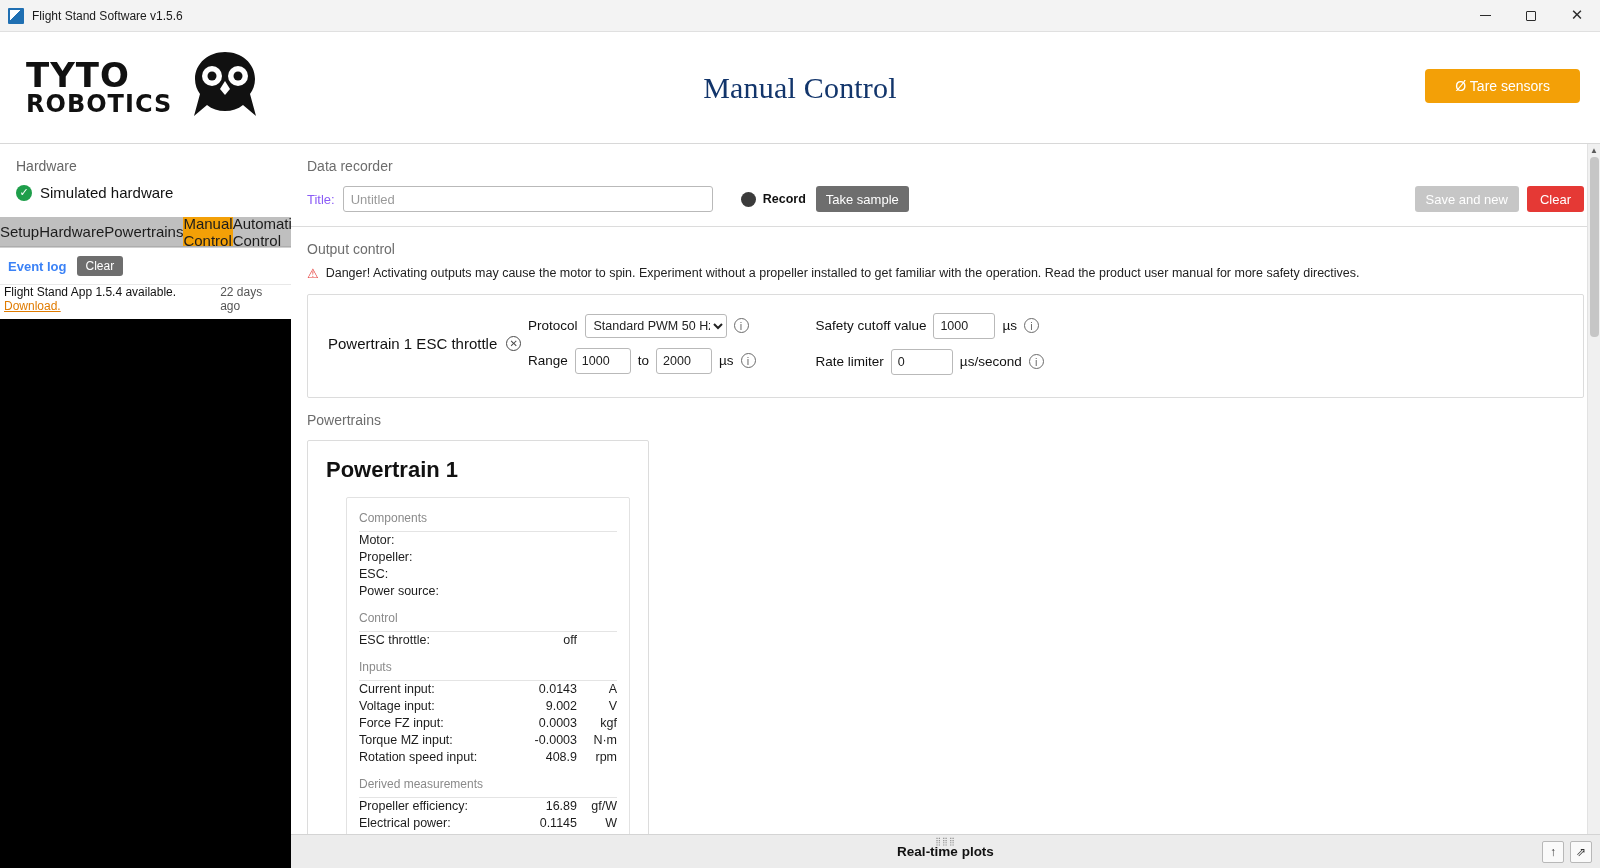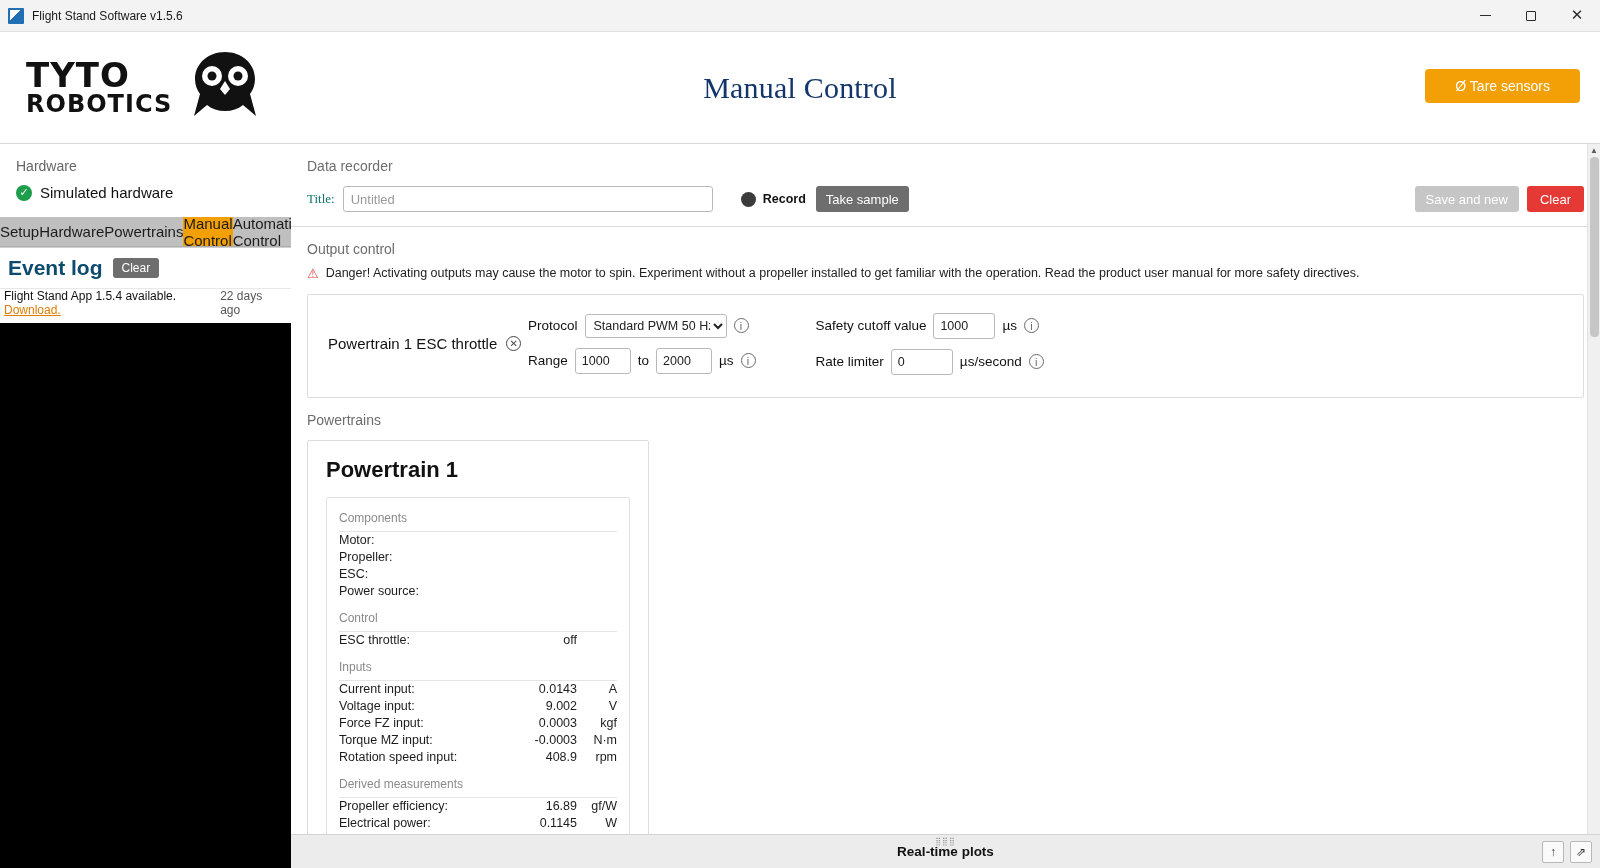--- a/index.html
+++ b/index.html
@@ -83,21 +83,21 @@
   .nav-item {
     height: 30px; display: flex; align-items: center; justify-content: center;
     font-size: 15px; color: #1c1c1c; background: #bfbfbf;
     border-bottom: 1px solid #adadad; cursor: pointer;
   }
   .nav-item.active { background: #f3a007; color: #1c1c1c; }
   .eventlog-bar {
     background: #ffffff; display: flex; align-items: center; gap: 10px;
     padding: 8px 10px 8px 8px; border-top: 1px solid #d0d0d0;
   }
-  .eventlog-title { font-size: 21px; font-weight: bold; color: #0c4a6e; }
+  .eventlog-title { font-size: 13px; font-weight: bold; color: #3b82f6; }
   .small-btn {
     background: #6e6e6e; color: #fff; border: none; border-radius: 3px;
     font-size: 12px; padding: 3px 9px; cursor: pointer;
   }
   .log-row {
     background: #ffffff; display: flex; align-items: center; font-size: 12px;
     padding: 0 10px 6px 4px; color: #111; border-top: 1px solid #e8e8e8;
   }
   .log-row .msg { flex: 1 1 auto; }
   .log-row .link { color: #e07b00; text-decoration: underline; cursor: pointer; }
@@ -106,21 +106,21 @@
 
   
   .main { flex: 1 1 auto; position: relative; display: flex; flex-direction: column; min-width: 0; background: #fff; }
   .scroll-area { flex: 1 1 auto; overflow: hidden; position: relative; }
   .section-label { font-size: 14px; color: #6d6d6d; }
 
   .recorder {
     border-bottom: 1px solid #dcdcdc; padding: 14px 16px 14px 16px; position: relative;
   }
   .recorder-row { display: flex; align-items: center; margin-top: 12px; }
-  .lbl { font-size: 13px; color: #0f766e; margin-right: 8px; font-family: Liberation Serif, serif; }
+  .lbl { font-size: 13px; color: #8b5cf6; margin-right: 8px; }
   .title-input {
     width: 370px; height: 26px; border: 1px solid #b9b9b9; border-radius: 3px;
     font-size: 13px; padding: 0 7px; color: #222; background: #fff;
   }
   .title-input::placeholder { color: #9a9a9a; }
   .rec-dot {
     width: 15px; height: 15px; border-radius: 50%; background: #3b3b3b; margin-left: 28px; margin-right: 7px;
     flex: 0 0 15px;
   }
   .rec-label { font-size: 12.5px; font-weight: bold; color: #111; margin-right: 10px; }
@@ -162,21 +162,21 @@
     justify-content: center; cursor: pointer;
   }
   .col-gap { width: 60px; }
 
   .powertrains { padding: 14px 16px 0 16px; }
   .pt-card {
     margin-top: 12px; width: 342px; border: 1px solid #dcdcdc; border-radius: 2px;
     padding: 16px 18px 18px 18px;
   }
   .pt-card h2 { margin: 0 0 14px 0; font-size: 22px; font-weight: bold; color: #111; }
-  .inner-card { border: 1px solid #e2e2e2; border-radius: 2px; padding: 10px 12px 10px 12px; }
+  .inner-card { border: 1px solid #e2e2e2; border-radius: 2px; padding: 10px 12px 10px 12px; margin-left: 20px; }
   .grp-title { font-size: 12px; color: #8a8a8a; padding: 3px 0 6px 0; border-bottom: 1px solid #e4e4e4; }
   .kv { display: flex; align-items: center; font-size: 12.5px; color: #1c1c1c; padding: 1.5px 0; }
   .kv .k { flex: 1 1 auto; }
   .kv .v { width: 70px; text-align: right; }
   .kv .u { width: 40px; text-align: right; color: #1c1c1c; }
   .grp-space { height: 8px; }
 
   
   .vscroll {
     position: absolute; top: 0; right: 0; width: 13px; bottom: 0; background: #f0f0f0;

